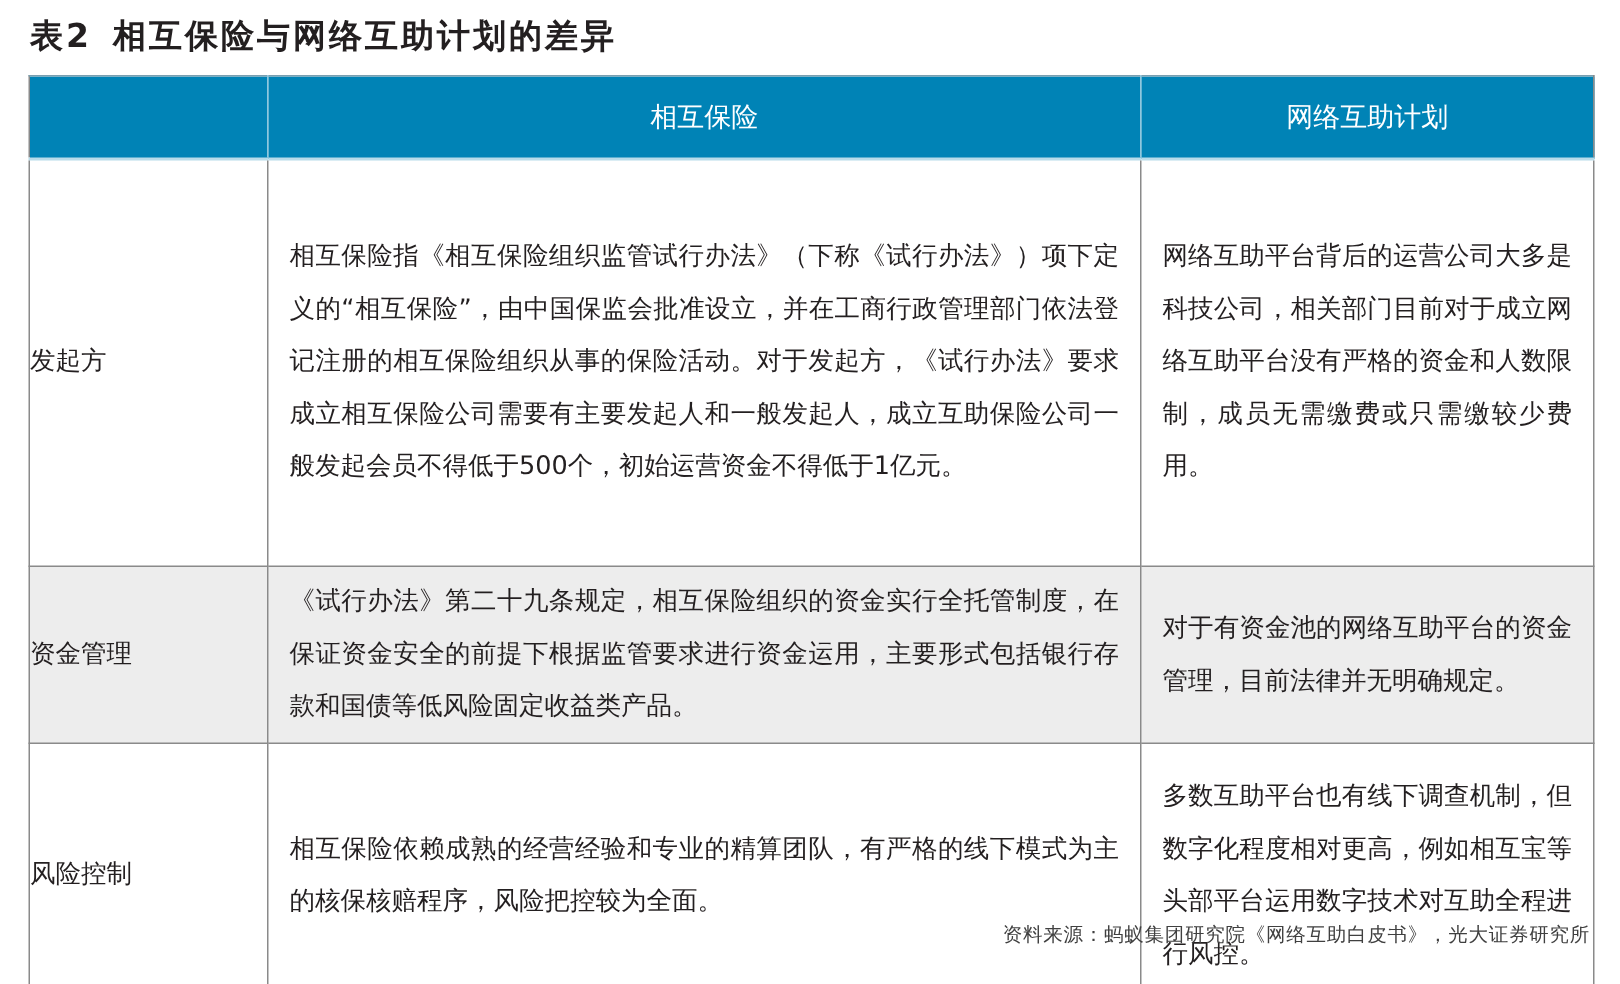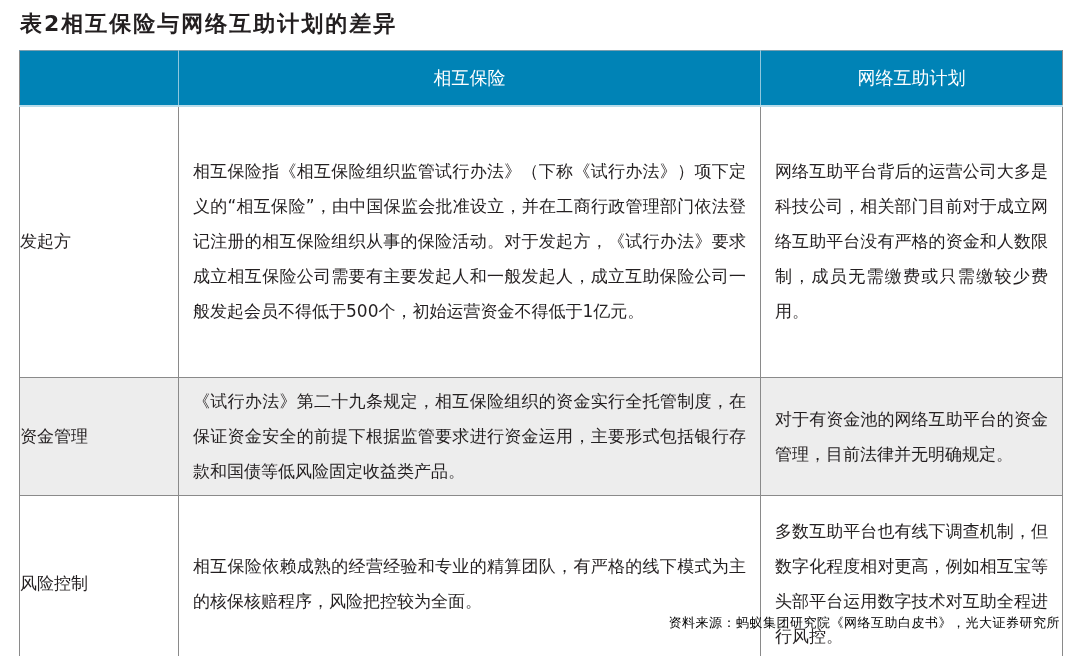--- a/index.html
+++ b/index.html
@@ -19,21 +19,21 @@
     .title {
       position: absolute;
       left: 20px;
       top: 9px;
       font-size: 22px;
       font-weight: bold;
       letter-spacing: 2px;
       color: #231f20;
       white-space: nowrap;
     }
-    .title .num { }
+    .title .num { margin-right: 14px; }
     table.cmp {
       position: absolute;
       left: 19px;
       top: 50px;
       width: 1043px;
       border-collapse: collapse;
       table-layout: fixed;
     }
     table.cmp col.c1 { width: 159px; }
     table.cmp col.c2 { width: 582px; }
@@ -71,21 +71,21 @@
     }
     tr.row-1 td { height: 272px; }
     tr.row-2 td { height: 118px; background: #ededed; }
     tr.row-3 td { height: 176px; }
     .source {
       position: absolute;
       right: 20px;
       top: 614px;
       font-family: "DejaVu Serif", "Liberation Serif", serif;
       font-size: 13px;
-      color: #000000;
+      color: #404040;
       letter-spacing: 0.5px;
       white-space: nowrap;
       text-align: right;
     }
   </style>
 </head>
 <body>
 
 <div class="page">
 

